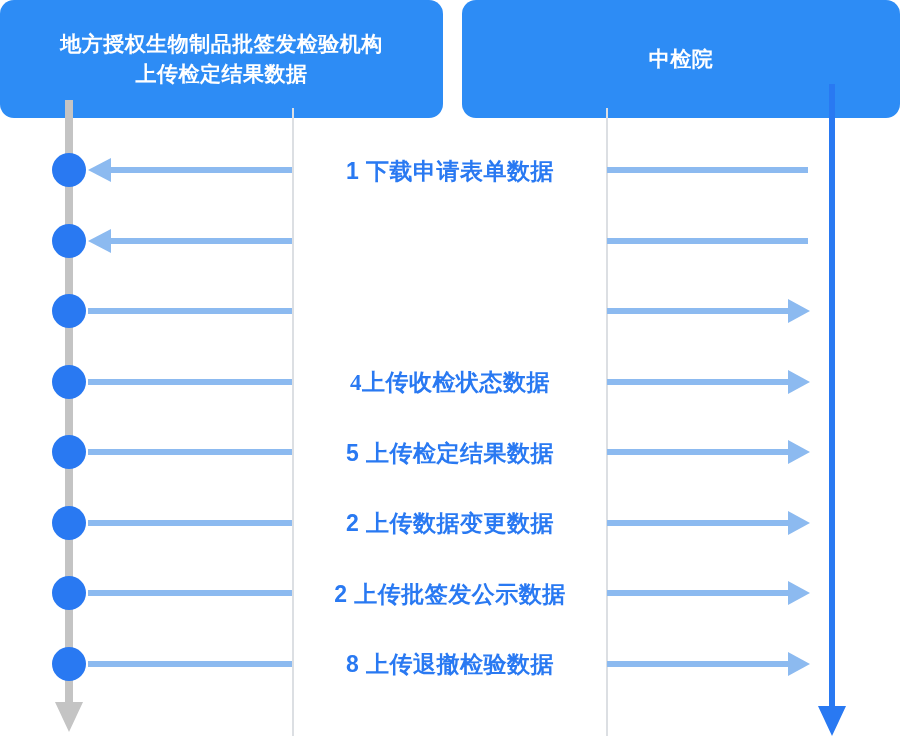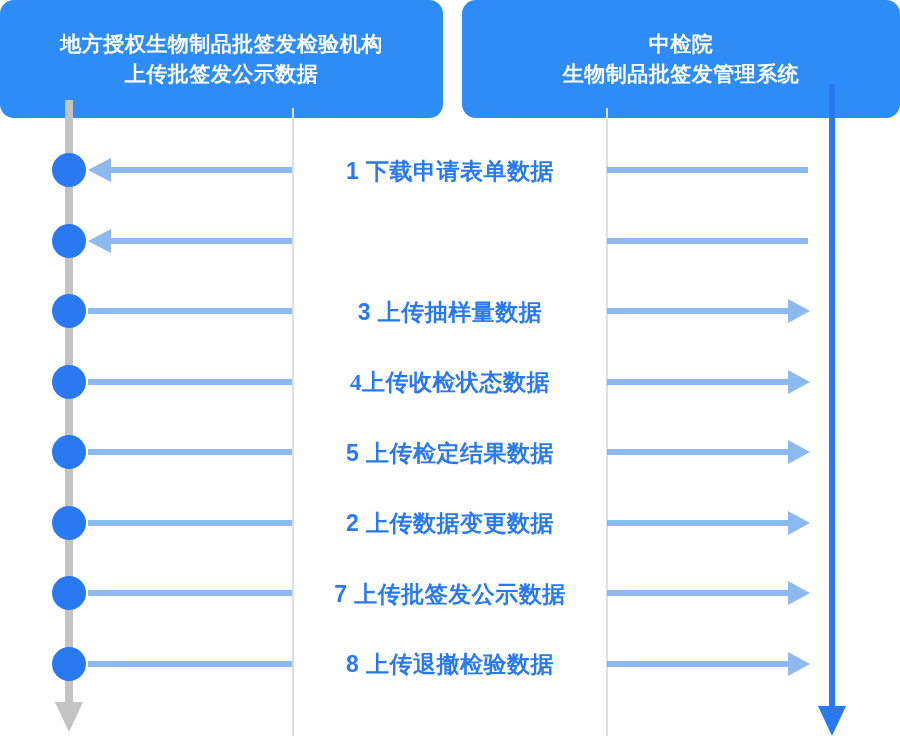--- a/index.html
+++ b/index.html
@@ -162,26 +162,25 @@
     white-space: nowrap;
   }
 </style>
 </head>
 <body>
 
 <div id="stage">
 
   <div class="header-box left">
     <span class="header-line">地方授权生物制品批签发检验机构</span>
-    <span class="header-line">上传批签发公示数据</span>
+    <span class="header-line">上传检定结果数据</span>
   </div>
 
   <div class="header-box right">
     <span class="header-line">中检院</span>
-    <span class="header-line">生物制品批签发管理系统</span>
   </div>
 
   <div class="rail-left"></div>
   <div class="rail-left-head"></div>
 
   <div class="rail-right"></div>
   <div class="rail-right-head"></div>
 
   <div class="sep s1"></div>
   <div class="sep s2"></div>
@@ -198,21 +197,20 @@
         <div class="node-dot"></div>
         <div class="head-left"></div>
         <div class="seg-left"></div>
         <div class="seg-right"></div>
       </div>
       <div class="row upload" style="top: 277px;">
         <div class="node-dot"></div>
         <div class="seg-left"></div>
         <div class="seg-right"></div>
         <div class="head-right"></div>
-        <div class="row-label">3 上传抽样量数据</div>
       </div>
       <div class="row upload" style="top: 347.5px; font-family: Liberation Serif, serif;">
         <div class="node-dot"></div>
         <div class="seg-left"></div>
         <div class="seg-right"></div>
         <div class="head-right"></div>
         <div class="row-label">4上传收检状态数据</div>
       </div>
       <div class="row upload" style="top: 418px;">
         <div class="node-dot"></div>
@@ -226,21 +224,21 @@
         <div class="seg-left"></div>
         <div class="seg-right"></div>
         <div class="head-right"></div>
         <div class="row-label">2 上传数据变更数据</div>
       </div>
       <div class="row upload" style="top: 559px;">
         <div class="node-dot"></div>
         <div class="seg-left"></div>
         <div class="seg-right"></div>
         <div class="head-right"></div>
-        <div class="row-label">7 上传批签发公示数据</div>
+        <div class="row-label">2 上传批签发公示数据</div>
       </div>
       <div class="row upload" style="top: 629.5px;">
         <div class="node-dot"></div>
         <div class="seg-left"></div>
         <div class="seg-right"></div>
         <div class="head-right"></div>
         <div class="row-label">8 上传退撤检验数据</div>
       </div>
     </div>
 

